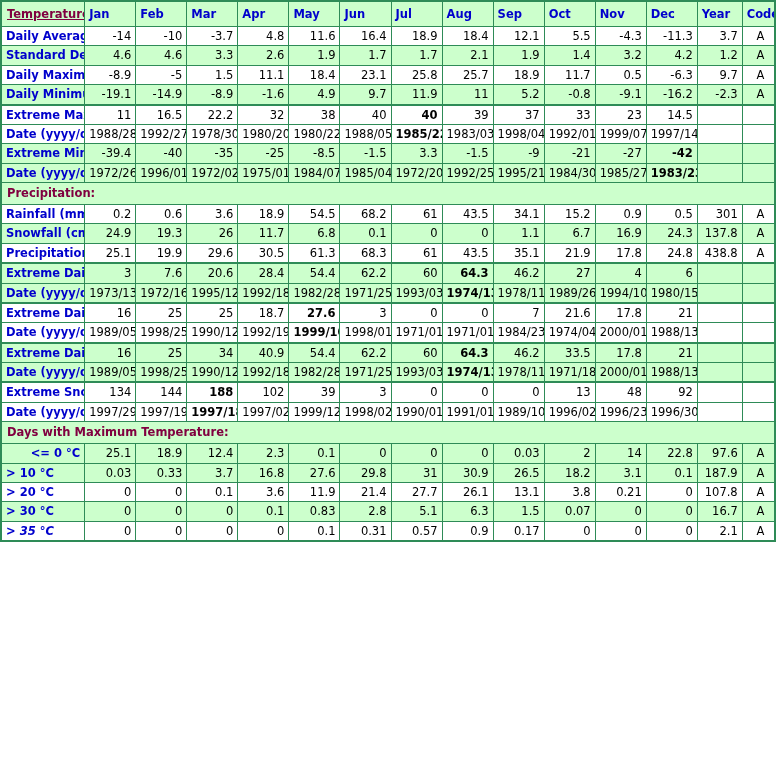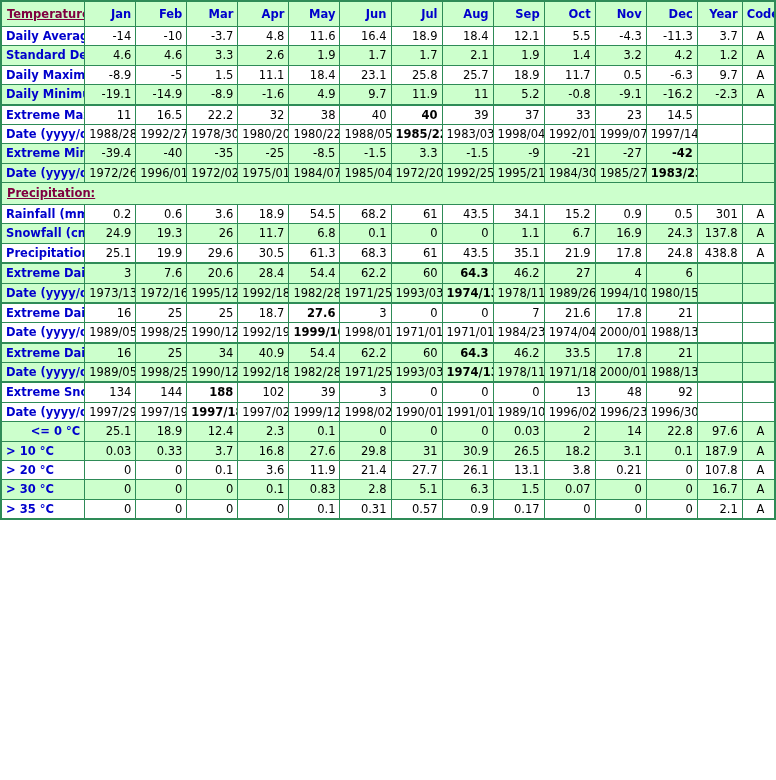--- a/index.html
+++ b/index.html
@@ -22,37 +22,36 @@
   }
   
   col.c-label{width:82px;}
   col.c-mon{width:50px;}
   col.c-year{width:44px;}
   col.c-code{width:32px;}
 
   
   tr.hdr td{
     background:#ccffcc;
-    text-align:right;
+    text-align:left;
     font-weight:bold;
     color:#0000cc;
     height:20px;
   }
   tr.hdr td.section-hdr{
     text-align:left;
     color:#800040;
     text-decoration:underline;
     padding-left:5px;
   }
   
   tr.section td{
     background:#ccffcc;
     color:#800040;
     font-weight:bold;
-    text-decoration:underline;
     text-align:left;
     padding-left:5px;
     height:17px;
   }
   
   td.rowlabel{
     color:#0000cc;
     font-weight:bold;
     text-align:left;
     padding-left:5px;
@@ -432,20 +431,23 @@
           <td class="val">1998/02</td>
           <td class="val">1990/01+</td>
           <td class="val">1991/01+</td>
           <td class="val">1989/10+</td>
           <td class="val">1996/02</td>
           <td class="val">1996/23+</td>
           <td class="val">1996/30+</td>
           <td class="val"></td>
           <td class="val code"></td>
         </tr>
+        <tr class="section">
+          <td colspan="15">Days with Maximum Temperature:</td>
+        </tr>
         <tr class="rw-green">
           <td class="rowlabel" style="white-space: nowrap; text-align: right;">&lt;= 0 °C</td>
           <td class="val">25.1</td>
           <td class="val">18.9</td>
           <td class="val">12.4</td>
           <td class="val">2.3</td>
           <td class="val">0.1</td>
           <td class="val">0</td>
           <td class="val">0</td>
           <td class="val">0</td>
@@ -501,21 +503,21 @@
           <td class="val">5.1</td>
           <td class="val">6.3</td>
           <td class="val">1.5</td>
           <td class="val">0.07</td>
           <td class="val">0</td>
           <td class="val">0</td>
           <td class="val">16.7</td>
           <td class="val code">A</td>
         </tr>
         <tr class="rw-white">
-          <td class="rowlabel" style="white-space: nowrap;">&gt; 35 °C</td>
+          <td class="rowlabel" style="white-space: nowrap; font-style: italic;">&gt; 35 °C</td>
           <td class="val">0</td>
           <td class="val">0</td>
           <td class="val">0</td>
           <td class="val">0</td>
           <td class="val">0.1</td>
           <td class="val">0.31</td>
           <td class="val">0.57</td>
           <td class="val">0.9</td>
           <td class="val">0.17</td>
           <td class="val">0</td>

